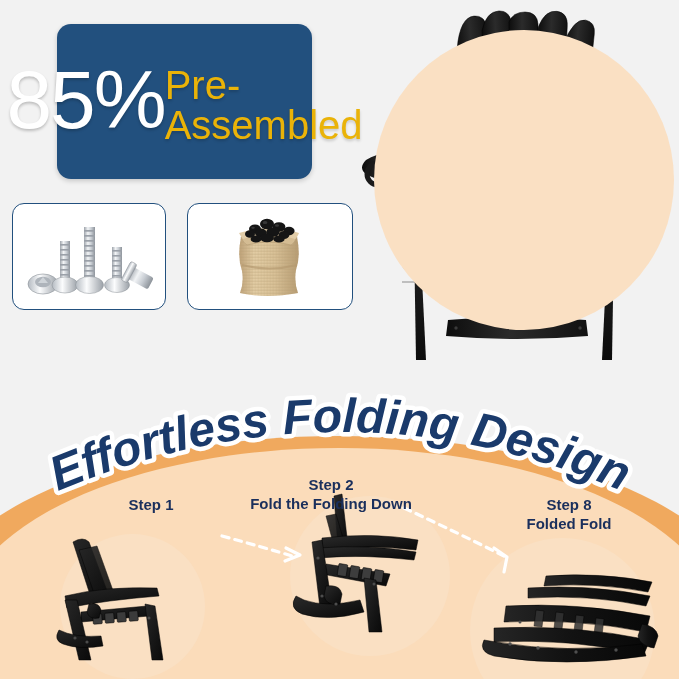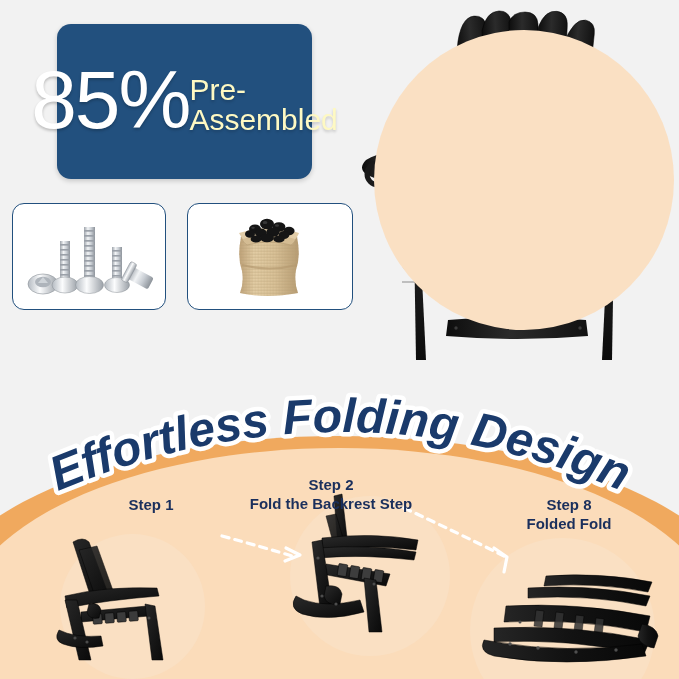--- a/index.html
+++ b/index.html
@@ -18,21 +18,21 @@
     background:#22507e;border-radius:14px;
     box-shadow:0 2px 5px rgba(0,0,0,.18);
     display:flex;flex-direction:row;align-items:center;justify-content:center;
   }
   .badge-pct{
     color:#ffffff;font-size:82px;line-height:.92;font-weight:400;
     letter-spacing:-2px;margin-top:-4px;
     text-shadow:0 2px 3px rgba(0,0,0,.22);
   }
   .badge-sub{
-    color:#fef9c3;font-size:30px;line-height:1;font-weight:400;margin-top:6px;
+    color:#eab308;font-size:40px;line-height:1;font-weight:400;margin-top:6px;
     text-shadow:0 2px 3px rgba(0,0,0,.18);
   }
 
   
   .cards{position:absolute;left:12px;top:203px;width:348px;height:150px;}
   .card{position:absolute;top:0;width:152px;height:105px;
     background:#ffffff;border:1.6px solid #22507e;border-radius:12px;
     display:flex;align-items:center;justify-content:center;overflow:hidden;}
   .card.c1{left:0;}
   .card.c2{left:175px;width:164px;}
@@ -322,21 +322,21 @@
       </g>
       <path d="M286 112 l14 7 l-15 6" stroke="#ffffff" stroke-width="3.2" fill="none" stroke-linecap="round" stroke-linejoin="round"></path>
       <path d="M494 112 l13 9 l-3 15" stroke="#ffffff" stroke-width="3.2" fill="none" stroke-linecap="round" stroke-linejoin="round"></path>
     </svg>
 
     <div class="step-label" style="left:51px;top:60px;width:200px;">
       <span class="num">Step 1</span>
     </div>
     <div class="step-label" style="left:216px;top:8px;width:230px;margin-top:32px;">
       <span class="num">Step 2</span>
-      <span>Fold the Backrest Step</span>
+      <span>Fold the Folding Down</span>
     </div>
     <div class="step-label" style="left:474px;top:60px;width:190px;">
       <span class="num">Step 8</span>
       <span>Folded Fold</span>
     </div>
 
     <svg class="chair" style="left:45px;top:98px;" width="170" height="130" viewBox="0 0 170 130">
       <defs>
         <linearGradient id="c1g" x1="0" y1="0" x2="1" y2="1">
           <stop offset="0" stop-color="#272727"></stop>

